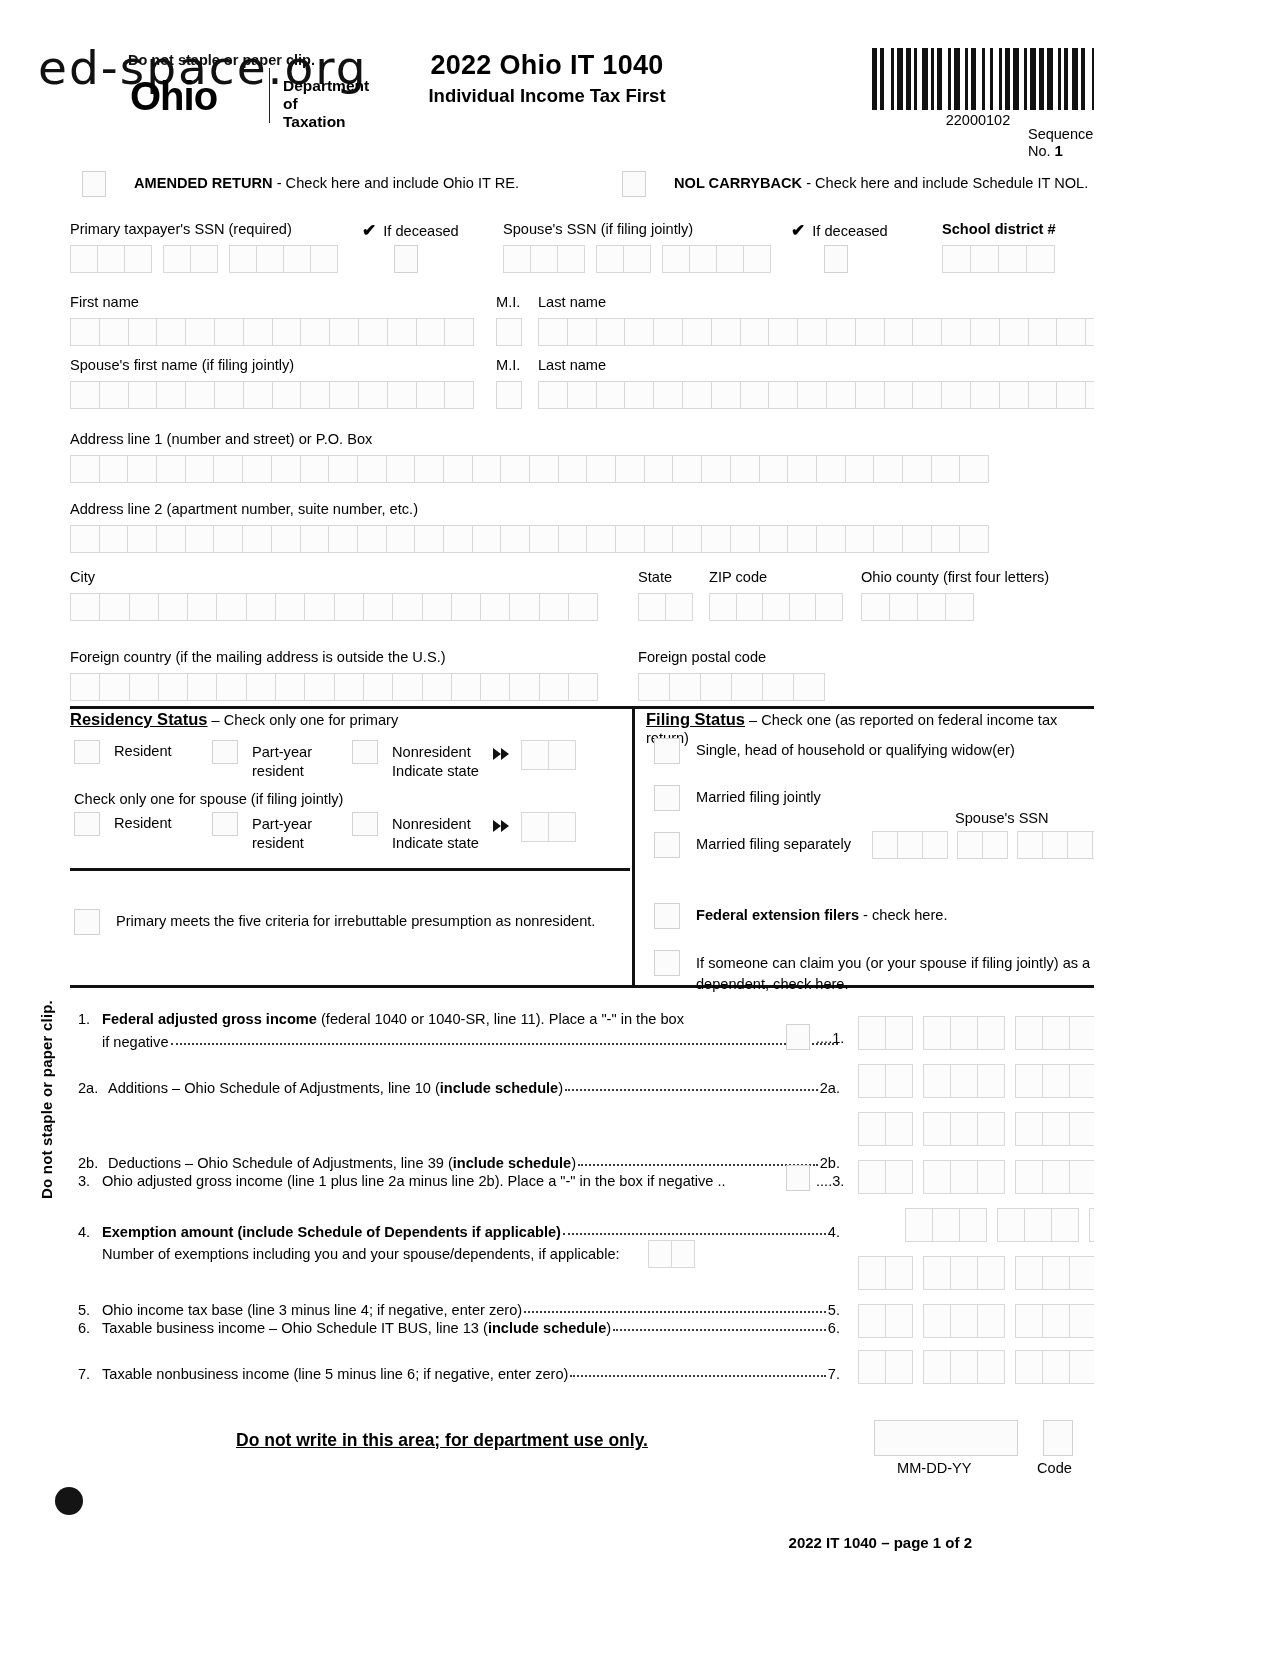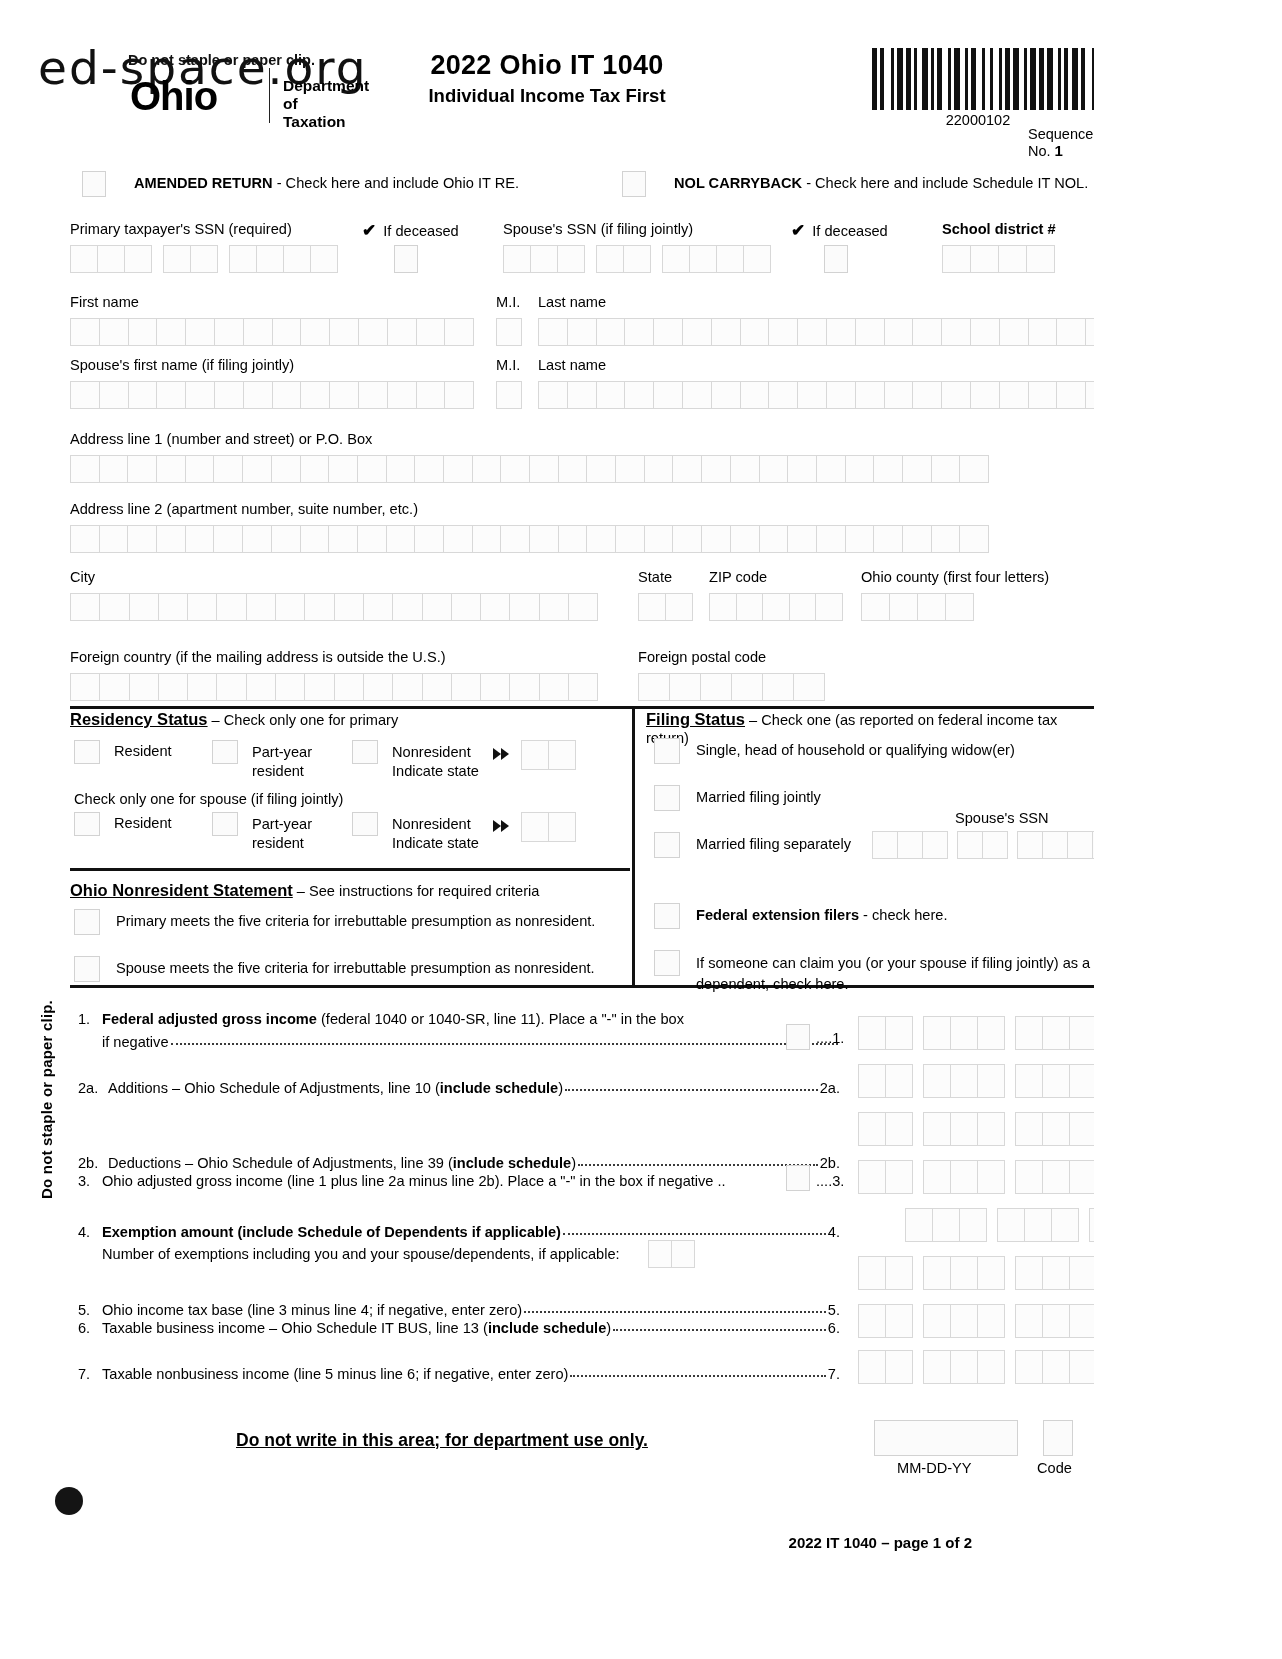--- a/index.html
+++ b/index.html
@@ -679,30 +679,23 @@
         <span class="cell" style="width: 26px; height: 28px;"></span>
       </span>
       <span class="grp" style="margin-right: 0px;">
         <span class="cell" style="width: 26px; height: 28px;"></span>
         <span class="cell" style="width: 26px; height: 28px;"></span>
         <span class="cell" style="width: 26px; height: 28px;"></span>
         <span class="cell" style="width: 26px; height: 28px;"></span>
       </span>
     </div>
 
-  <div class="abs" style="left:70px; top:881px;">
-    <span class="sec-title">Ohio Nonresident Statement</span><span class="sec-title-s"> – See instructions for required criteria</span>
-  </div>
   <div class="abs" style="left:74px; top:909px; display:flex;">
     <div class="cb" style="width:26px; height:26px; flex:none;"></div>
     <span class="lbl" style="margin-left:16px; padding-top:4px;">Primary meets the five criteria for irrebuttable presumption as nonresident.</span>
-  </div>
-  <div class="abs" style="left:74px; top:956px; display:flex;">
-    <div class="cb" style="width:26px; height:26px; flex:none;"></div>
-    <span class="lbl" style="margin-left:16px; padding-top:4px;">Spouse meets the five criteria for irrebuttable presumption as nonresident.</span>
   </div>
 
   <div class="abs" style="left:654px; top:903px; display:flex;">
     <div class="cb" style="width:26px; height:26px; flex:none;"></div>
     <span class="lbl" style="margin-left:16px; padding-top:4px;">
       <b>Federal extension filers</b><span> - check here.</span>
     </span>
   </div>
   <div class="abs" style="left:654px; top:950px; display:flex;">
     <div class="cb" style="width:26px; height:26px; flex:none;"></div>

